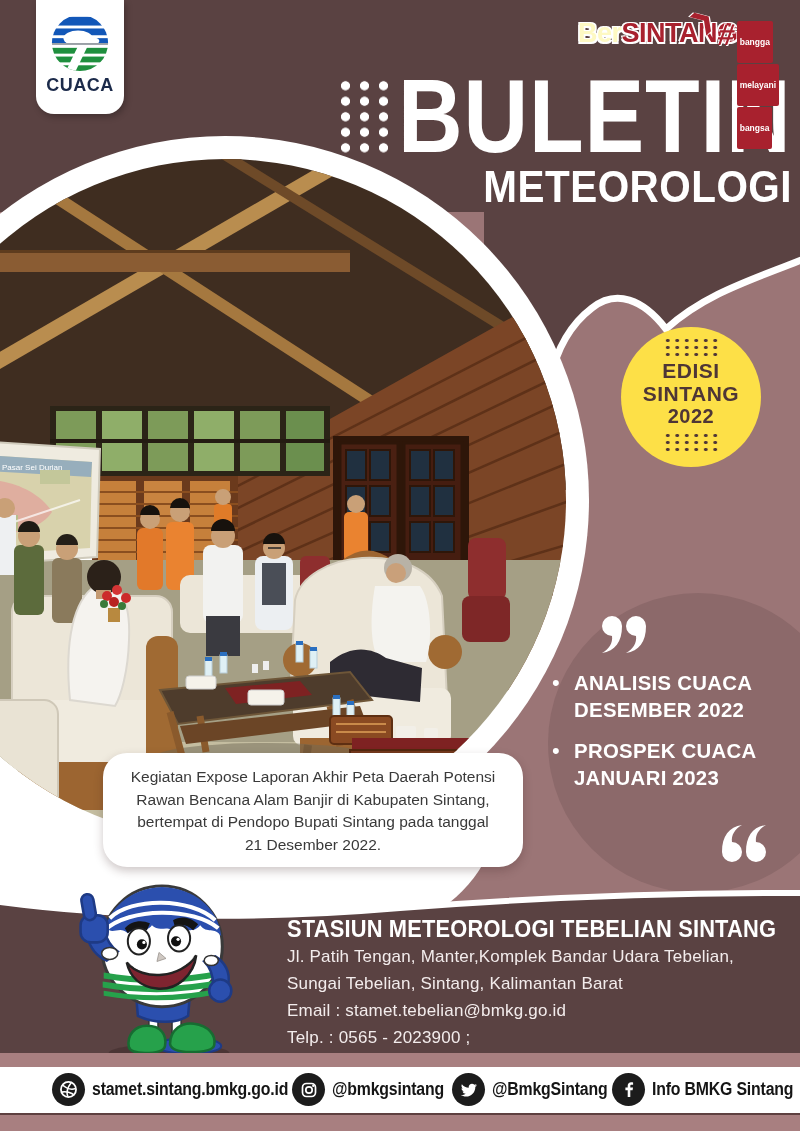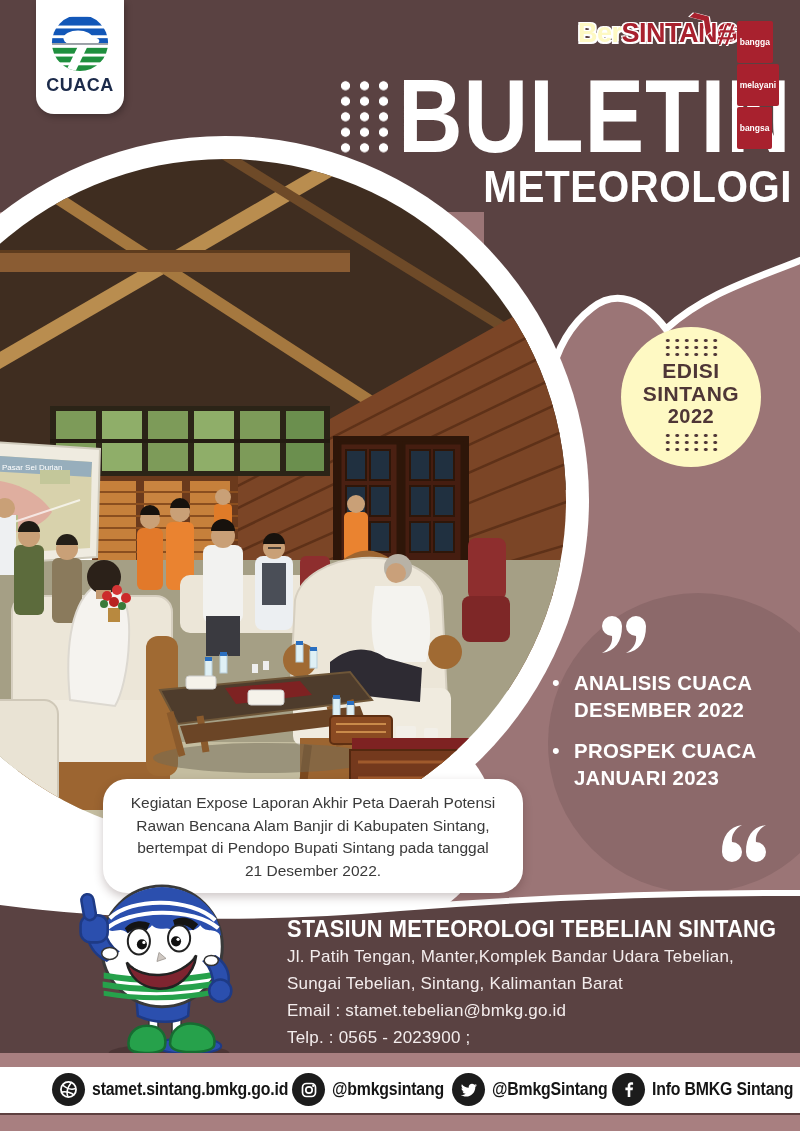--- a/index.html
+++ b/index.html
@@ -27,36 +27,36 @@
                    line-height:10px;padding:16px 3px;border-radius:2px;margin-bottom:1px;width:max-content;}
   .dots-white{left:336px;top:78px;width:57px;height:76px;z-index:5;
     background-image:radial-gradient(circle,#ffffff 4.2px,rgba(255,255,255,0) 4.9px);
     background-size:19px 15.5px;}
   .title{left:398px;top:66px;z-index:5;color:#fff;font-weight:bold;font-size:104px;line-height:100px;
          letter-spacing:1px;transform:scaleX(.86);transform-origin:left top;white-space:nowrap;}
   .subtitle{left:355px;top:164px;width:437px;z-index:5;color:#fff;font-weight:bold;font-size:44px;
             line-height:46px;text-align:right;letter-spacing:.5px;transform:scaleX(.92);
             transform-origin:right top;white-space:nowrap;}
   
-  .edisi{left:621px;top:327px;width:140px;height:140px;border-radius:50%;background:#fef9c3;z-index:5;
+  .edisi{left:621px;top:327px;width:140px;height:140px;border-radius:50%;background:#fde047;z-index:5;
          text-align:center;color:#4e3636;}
   .edisi .dots-dark{margin:10px auto 2px;width:56px;height:20px;
     background-image:radial-gradient(circle,#4e3636 1.5px,rgba(0,0,0,0) 2px);
     background-size:9.5px 7px;}
   .edisi .l{font-weight:bold;font-size:21px;line-height:23px;letter-spacing:.5px;}
   .edisi .l3{font-size:20px;}
   
   .quote{z-index:5;}
   .topics{left:552px;top:670px;width:250px;z-index:5;color:#fff;}
   .topic{display:flex;margin-bottom:15px;}
   .topic .bullet{width:22px;font-size:22px;line-height:25px;}
   .topic .tl{font-weight:bold;font-size:21px;line-height:26.5px;letter-spacing:.3px;
              transform:scaleX(.97);transform-origin:left top;white-space:nowrap;}
   
-  .caption{left:103px;top:779px;width:420px;height:114px;background:#fff;border-radius:24px;z-index:7;
+  .caption{left:103px;top:753px;width:420px;height:114px;background:#fff;border-radius:24px;z-index:7;
            box-shadow:0 4px 10px rgba(60,30,30,.25);padding-top:13px;text-align:center;
            color:#3a3a3a;font-size:15.5px;line-height:22.5px;}
   .caption span{display:block;}
   
   .station{left:287px;top:916px;z-index:6;color:#fff;}
   .station .name{font-weight:bold;font-size:23px;letter-spacing:.2px;transform:scaleX(.95);
                  transform-origin:left top;white-space:nowrap;}
   .station .line{font-size:17px;line-height:27px;color:#f3ecec;letter-spacing:.2px;white-space:nowrap;}
   .station .line:first-of-type{margin-top:7px;}
   

